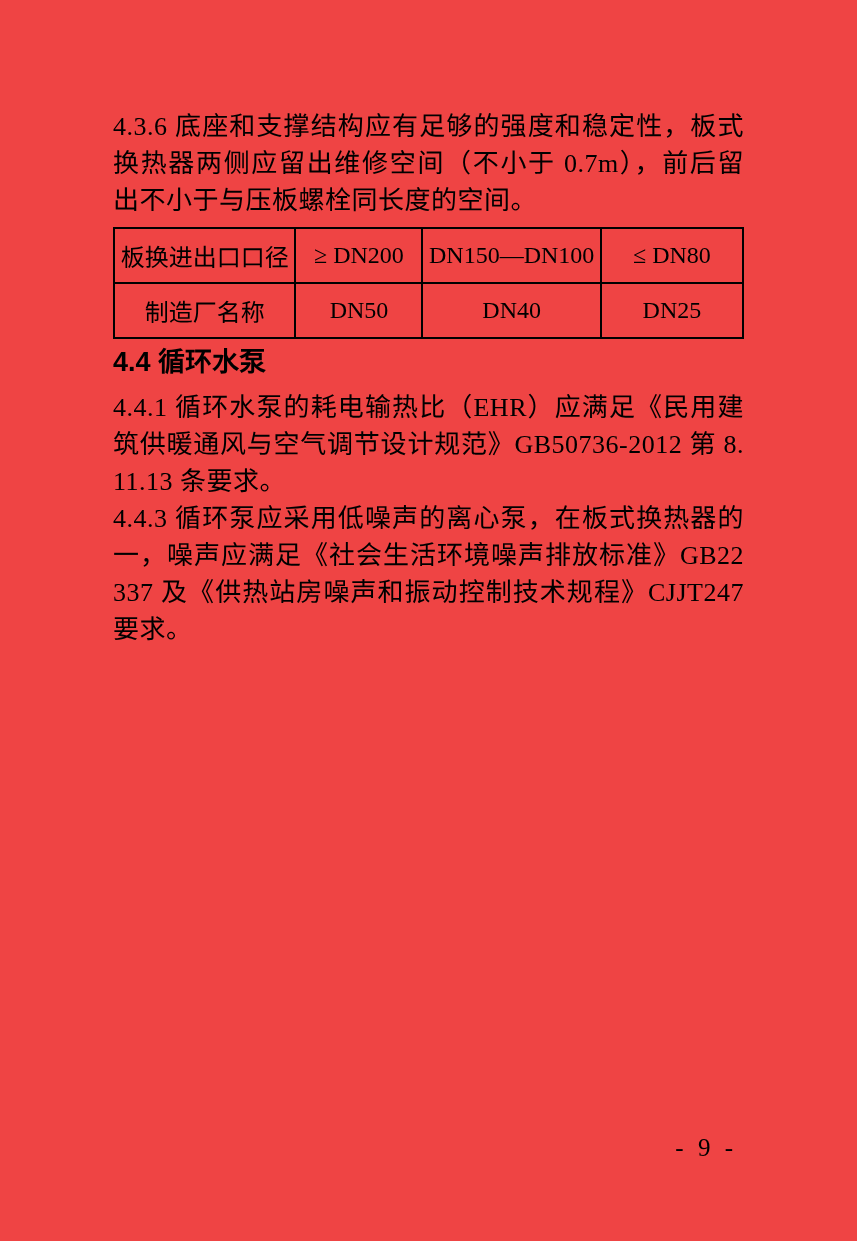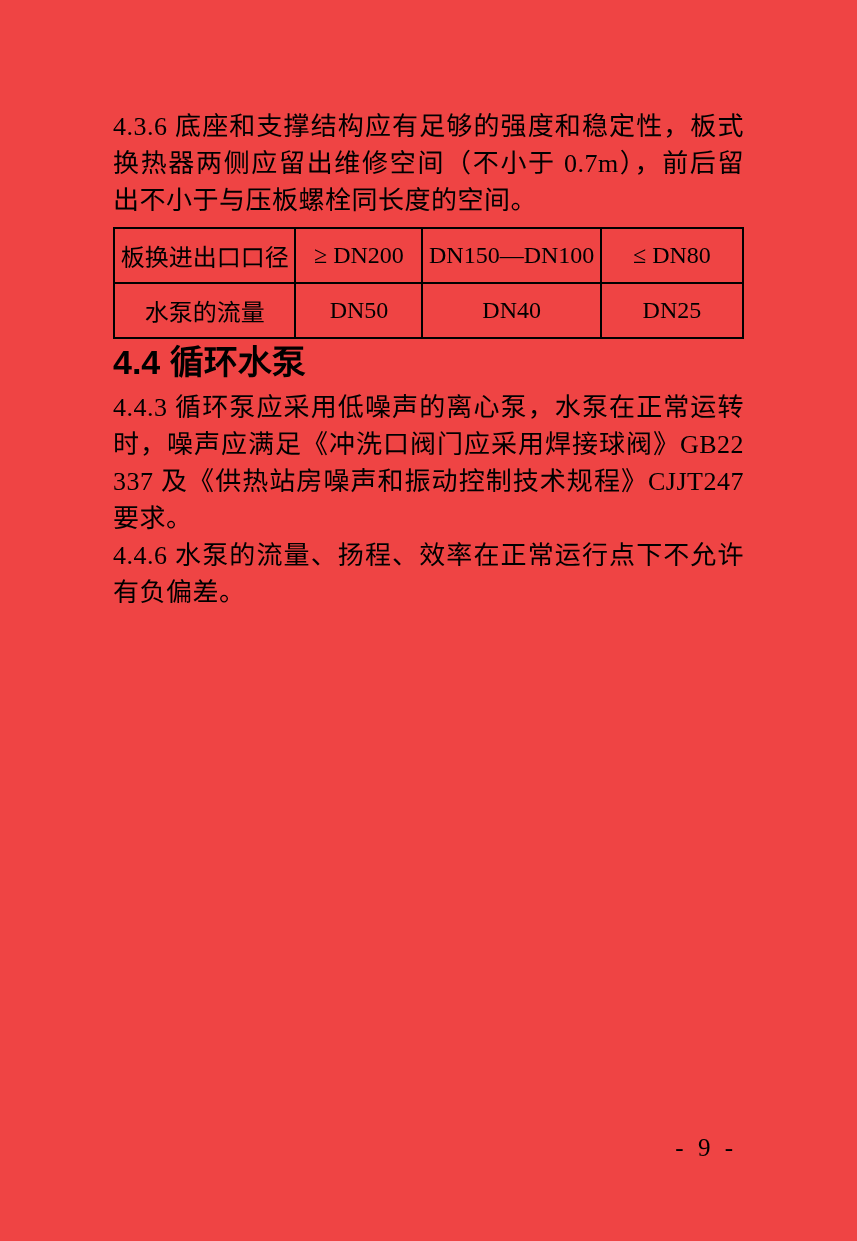--- a/index.html
+++ b/index.html
@@ -46,21 +46,21 @@
     padding: 0 2px;
   }
   .col-label { width: 29%; }
   .col-a { width: 20%; }
   .col-b { width: 28.5%; }
   .col-c { width: 22.5%; margin-left: 33px; }
   h2.section-heading {
     margin: 6px 0 10px 0;
     font-family: "Liberation Sans", "DejaVu Sans", sans-serif;
     font-weight: bold;
-    font-size: 34px;
+    font-size: 27px;
     line-height: 34px;
     color: #000000;
   }
   .page-number {
     position: absolute;
     top: 1134px;
     right: 120px;
     font-size: 25px;
     letter-spacing: 4px;
     color: #000000;
@@ -77,29 +77,29 @@
 
     <table class="dn-table">
       <tbody>
         <tr>
           <td class="col-label">板换进出口口径</td>
           <td class="col-a">≥ DN200</td>
           <td class="col-b">DN150—DN100</td>
           <td class="col-c">≤ DN80</td>
         </tr>
         <tr>
-          <td class="col-label">水泵的流量</td>
+          <td class="col-label">制造厂名称</td>
           <td class="col-a">DN50</td>
           <td class="col-b">DN40</td>
           <td class="col-c">DN25</td>
         </tr>
       </tbody>
     </table>
 
     <h2 class="section-heading">4.4 循环水泵</h2>
 
-    <p class="clause">4.4.3  循环泵应采用低噪声的离心泵，水泵在正常运转时，噪声应满足《冲洗口阀门应采用焊接球阀》GB22337 及《供热站房噪声和振动控制技术规程》CJJT247 要求。</p>
-    <p class="clause">4.4.6  水泵的流量、扬程、效率在正常运行点下不允许有负偏差。</p>
+    <p class="clause">4.4.1  循环水泵的耗电输热比（EHR）应满足《民用建筑供暖通风与空气调节设计规范》GB50736-2012 第 8.11.13 条要求。</p>
+    <p class="clause">4.4.3  循环泵应采用低噪声的离心泵，在板式换热器的一，噪声应满足《社会生活环境噪声排放标准》GB22337 及《供热站房噪声和振动控制技术规程》CJJT247 要求。</p>
 
   </div>
 
   <div class="page-number">- 9 -</div>
 </div>
 
 </body></html>

